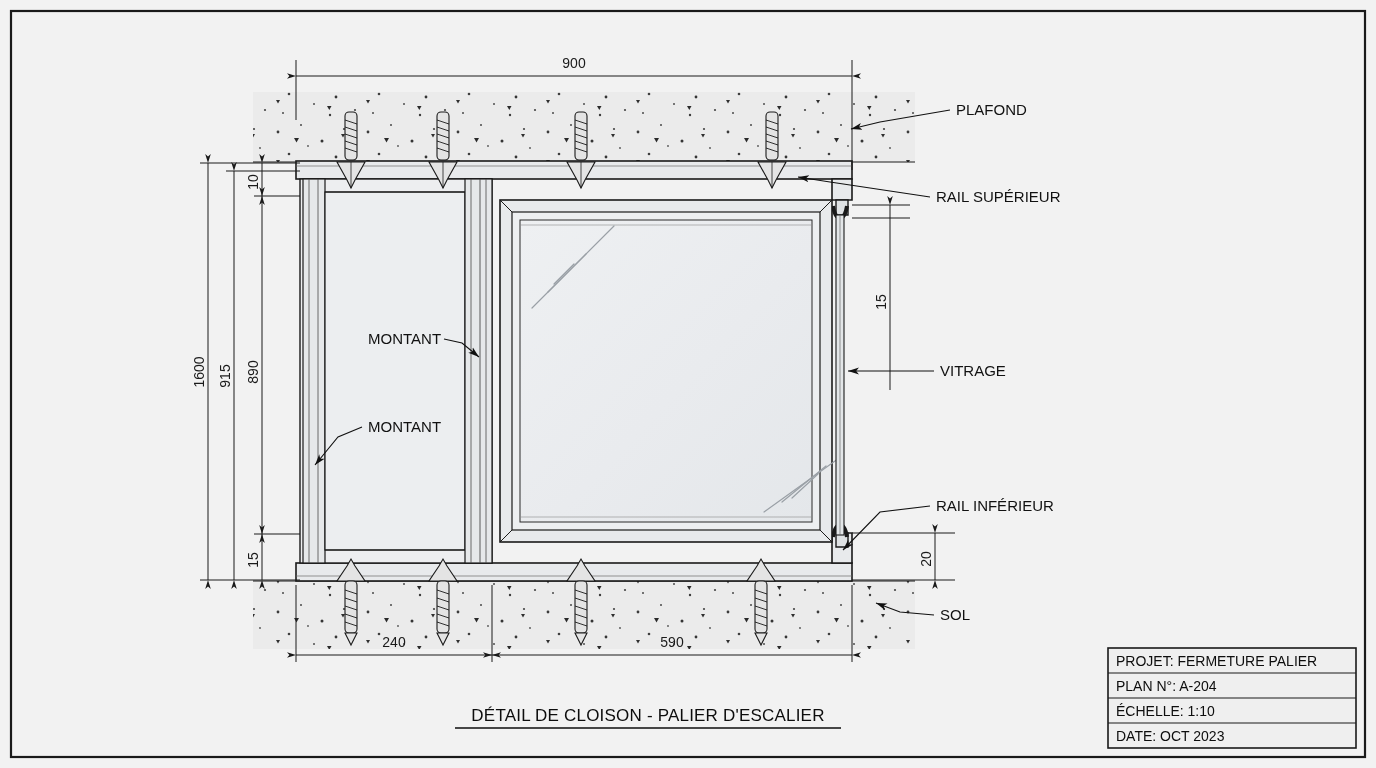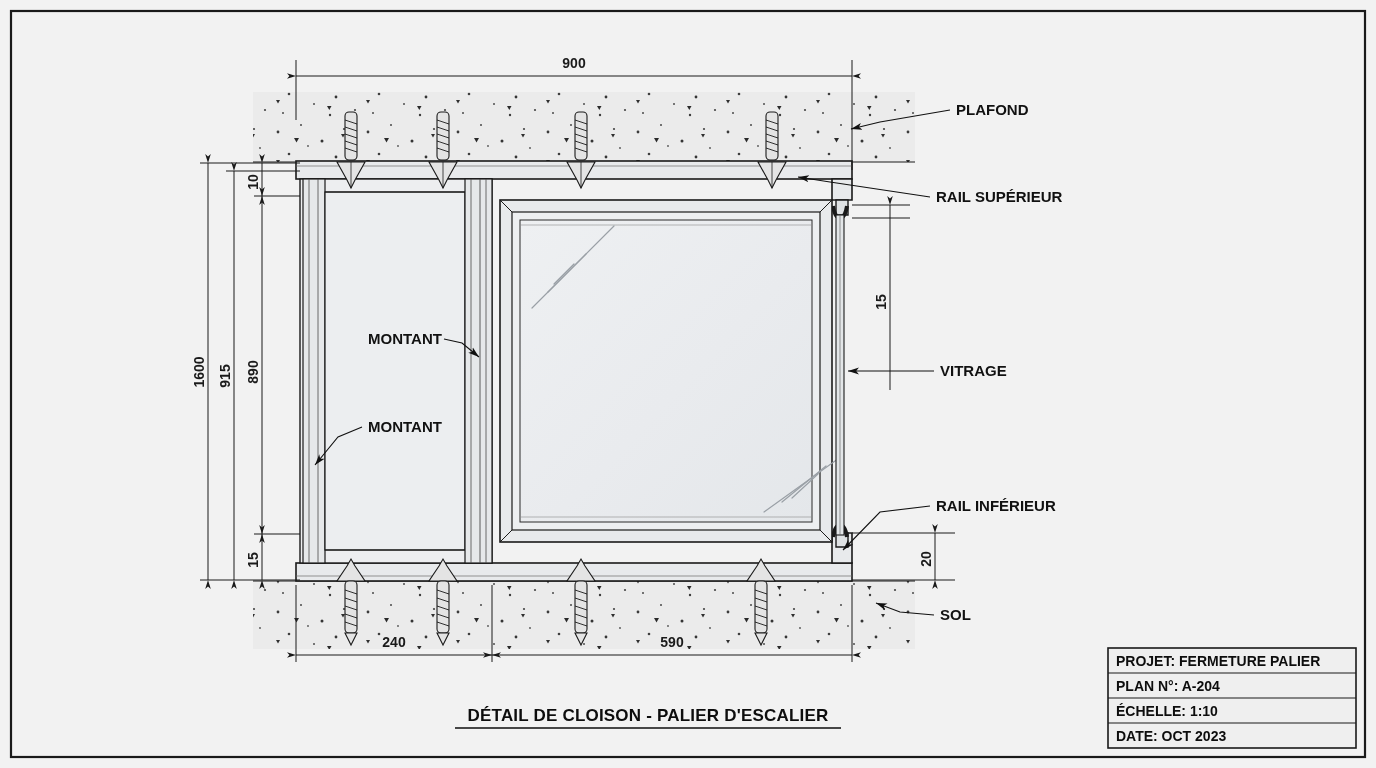--- a/index.html
+++ b/index.html
@@ -3,21 +3,21 @@
 <meta charset="utf-8">
 <title>Détail de cloison</title>
 <style>
   html,body{margin:0;padding:0;background:#ffffff;}
   body{
     width:1376px;height:768px;overflow:hidden;
     font-family:"Liberation Sans","DejaVu Sans",sans-serif;
     background:#f2f2f2;
     position:relative;
   }
-  #sheet{position:absolute;left:0;top:0;width:1376px;height:768px;font-weight:bold;}
+  #sheet{position:absolute;left:0;top:0;width:1376px;height:768px;}
   svg{display:block;}
   .dimtext{font-family:"Liberation Sans","DejaVu Sans",sans-serif;font-size:14px;fill:#1a1a1a;}
   .labeltext{font-family:"Liberation Sans","DejaVu Sans",sans-serif;font-size:15px;fill:#111111;}
   .titletext{font-family:"Liberation Sans","DejaVu Sans",sans-serif;font-size:17px;fill:#0d0d0d;letter-spacing:.2px;}
   .blocktext{font-family:"Liberation Sans","DejaVu Sans",sans-serif;font-size:14px;fill:#0d0d0d;}
 </style>
 </head>
 <body>
 
 <div id="sheet">

